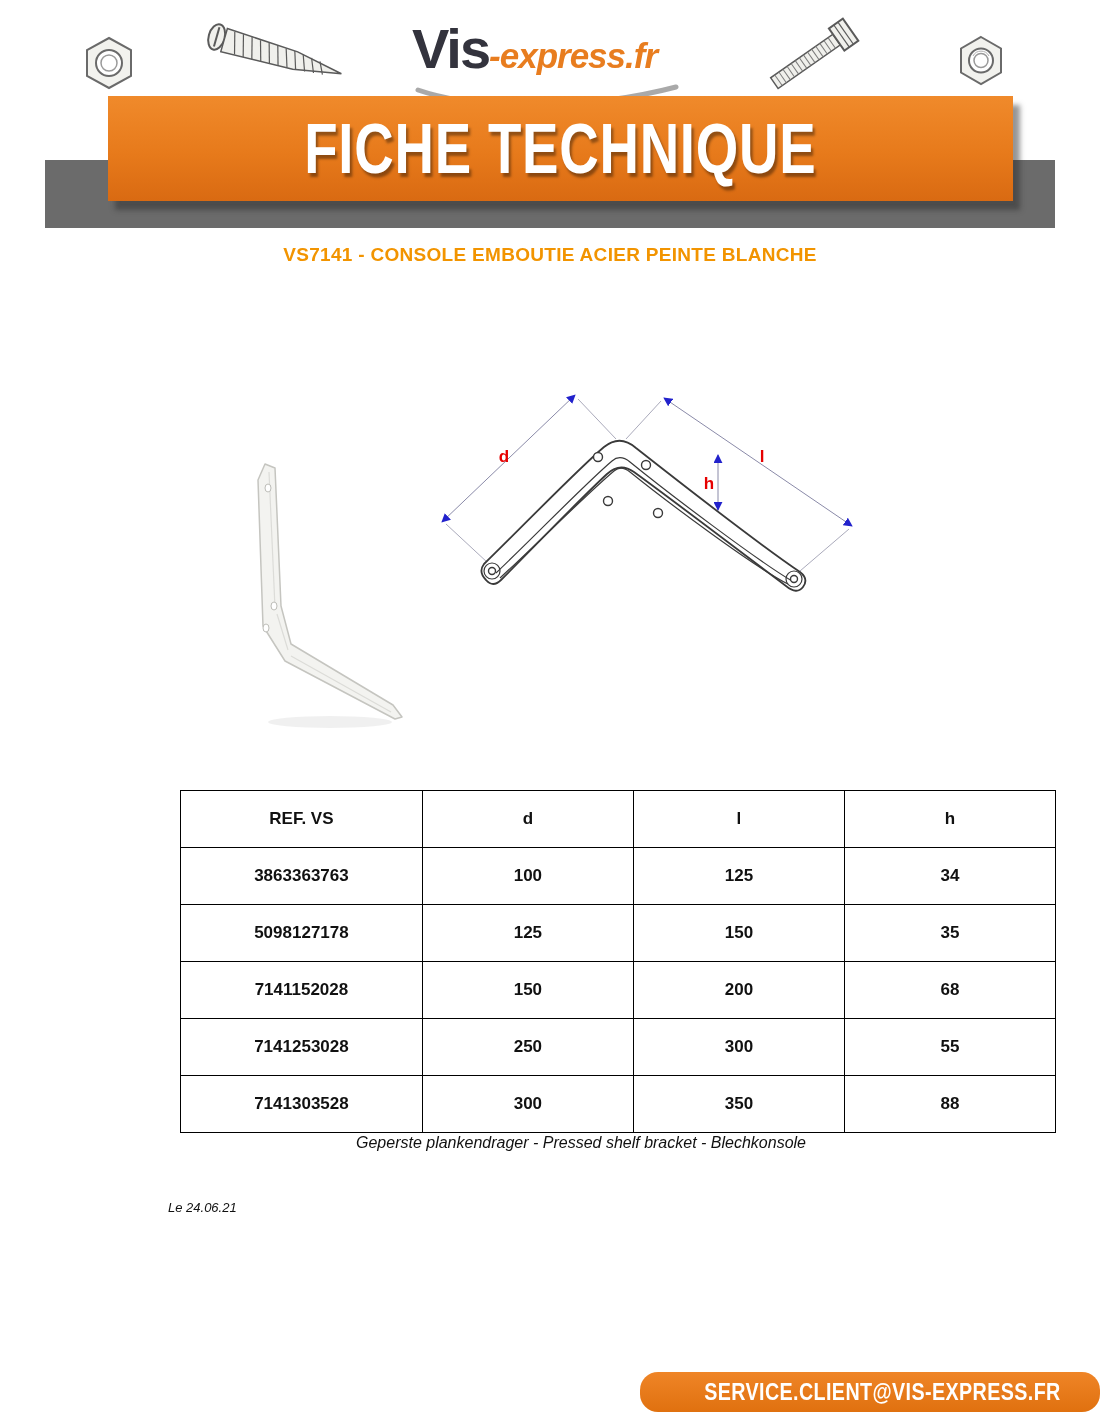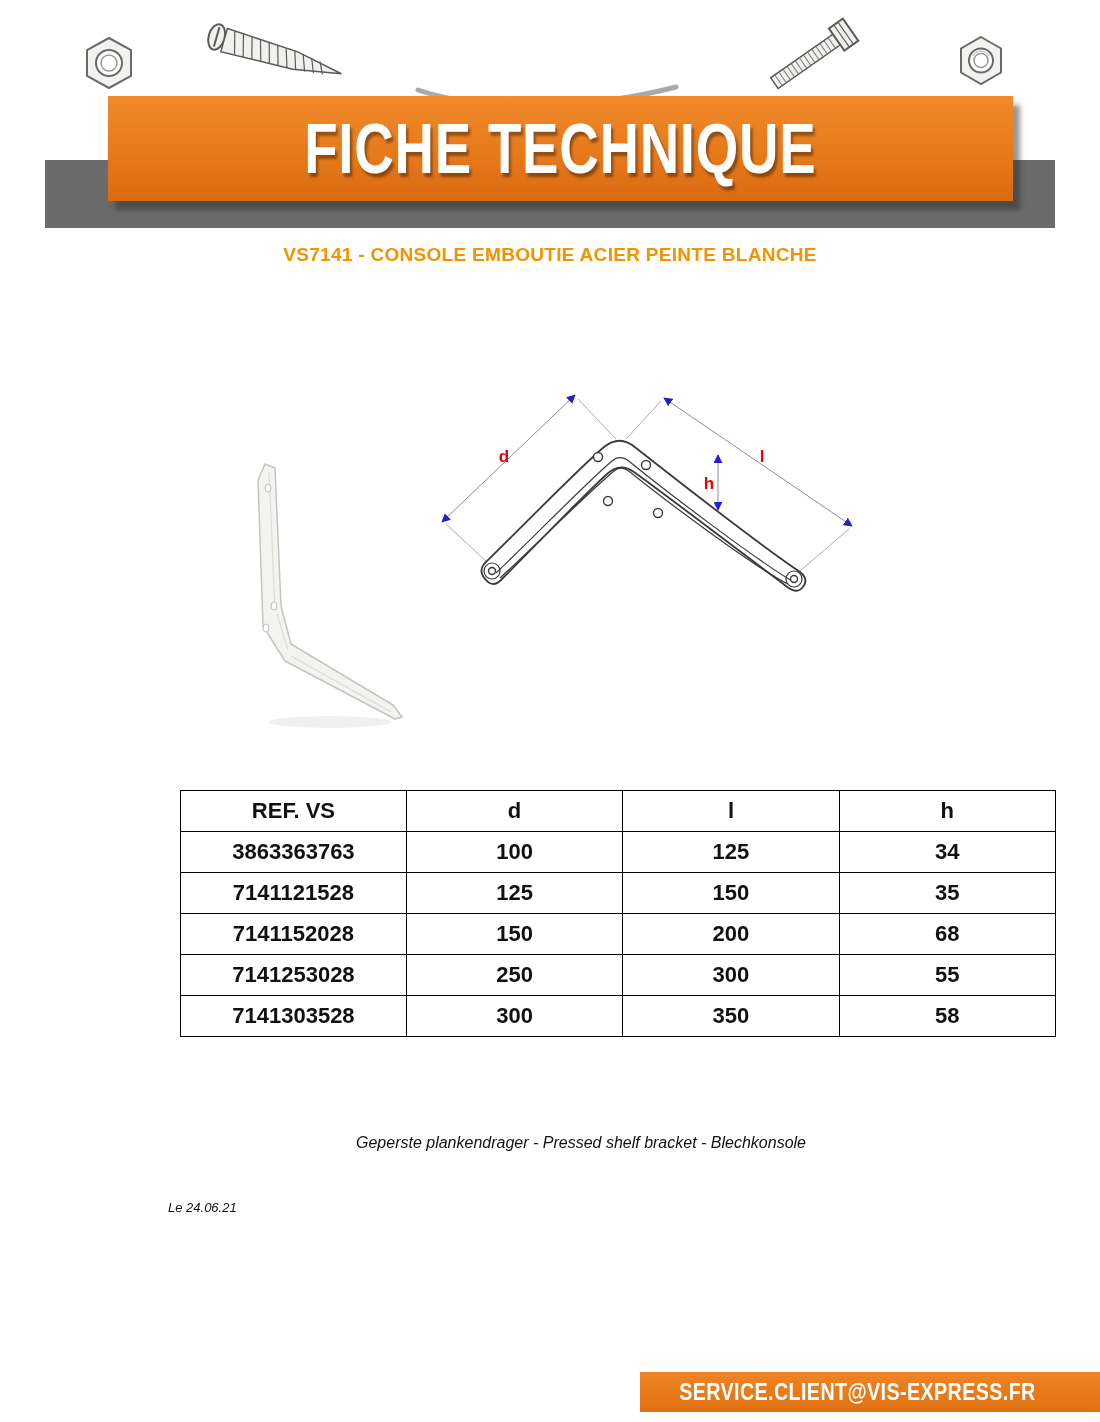--- a/index.html
+++ b/index.html
@@ -48,38 +48,38 @@
   .product-photo{position:absolute;left:225px;top:458px;}
   .tech-drawing{position:absolute;left:428px;top:383px;}
   
   .spec-table{
     position:absolute;left:180px;top:790px;width:876px;
     border-collapse:collapse;table-layout:fixed;
   }
   .spec-table th,.spec-table td{
     border:1.5px solid #000;
     height:40px;text-align:center;vertical-align:middle;
-    font-size:22px;font-weight:700;color:#111;
-    padding:0;
+    font-size:17px;font-weight:700;color:#111;
+    padding:8px;
   }
   .spec-table th:first-child{width:25.7%;}
   
   .caption{
     position:absolute;left:0;top:1134px;width:1100px;
     text-align:center;font-size:16px;font-style:italic;color:#111;margin-left:31px;
   }
   .doc-date{
     position:absolute;left:168px;top:1200px;
     font-size:13px;font-style:italic;color:#111;
   }
   
   .footer-bar{
     position:absolute;left:640px;top:1372px;width:460px;height:40px;
     background:linear-gradient(180deg,#ef8527 0%,#e0710f 100%);
-    display:flex;align-items:center;justify-content:flex-start;
+    display:flex;align-items:center;justify-content:flex-end;border-radius:18px;
   }
   .footer-email{
     display:inline-block;
     font-size:24px;font-weight:700;color:#fff;letter-spacing:.5px;
     transform:scaleX(.82);transform-origin:center;
     white-space:nowrap;text-decoration:none;
   }
 </style>
 </head>
 <body>
@@ -111,20 +111,24 @@
           <line x1="93" y1="30" x2="99" y2="48"></line>
           <line x1="102" y1="31" x2="108" y2="47"></line>
           <line x1="111" y1="32" x2="117" y2="46"></line>
           <line x1="120" y1="33" x2="126" y2="45"></line>
         </g>
       </g>
     </svg>
   </div>
 
   <div class="logo">
+    <div class="logo-line">
+      <span class="logo-part1">Vis</span>
+        <span class="logo-part2">-express.fr</span>
+    </div>
     <svg class="logo-swoosh" width="272" height="34" viewBox="0 0 272 34">
       <path d="M 6,8 C 70,30 180,27 264,5" fill="none" stroke="#9a9a9a" stroke-width="5" stroke-linecap="round" opacity=".85"></path>
     </svg>
   </div>
 
   <div class="icon icon-bolt">
     <svg width="112" height="84" viewBox="0 0 112 84">
       <g transform="rotate(-35 56 42)">
         <rect x="8" y="35" width="76" height="13" fill="#f0f0ec" stroke="#5a5a5a" stroke-width="1.5"></rect>
         <g stroke="#7a7a7a" stroke-width="1">
@@ -232,42 +236,42 @@
         </tr>
     </thead>
     <tbody>
         <tr>
           <td>3863363763</td>
           <td>100</td>
           <td>125</td>
           <td>34</td>
         </tr>
         <tr>
-          <td>7141121528</td>
+          <td>5098127178</td>
           <td>125</td>
           <td>150</td>
           <td>35</td>
         </tr>
         <tr>
           <td>7141152028</td>
           <td>150</td>
           <td>200</td>
           <td>68</td>
         </tr>
         <tr>
           <td>7141253028</td>
           <td>250</td>
           <td>300</td>
           <td>55</td>
         </tr>
         <tr>
           <td>7141303528</td>
           <td>300</td>
           <td>350</td>
-          <td>58</td>
+          <td>88</td>
         </tr>
       </tbody>
   </table>
 
   <div class="caption">Geperste plankendrager - Pressed shelf bracket - Blechkonsole</div>
   <div class="doc-date">Le 24.06.21</div>
 
   <div class="footer-bar">
     <span class="footer-email">SERVICE.CLIENT@VIS-EXPRESS.FR</span>
   </div>

